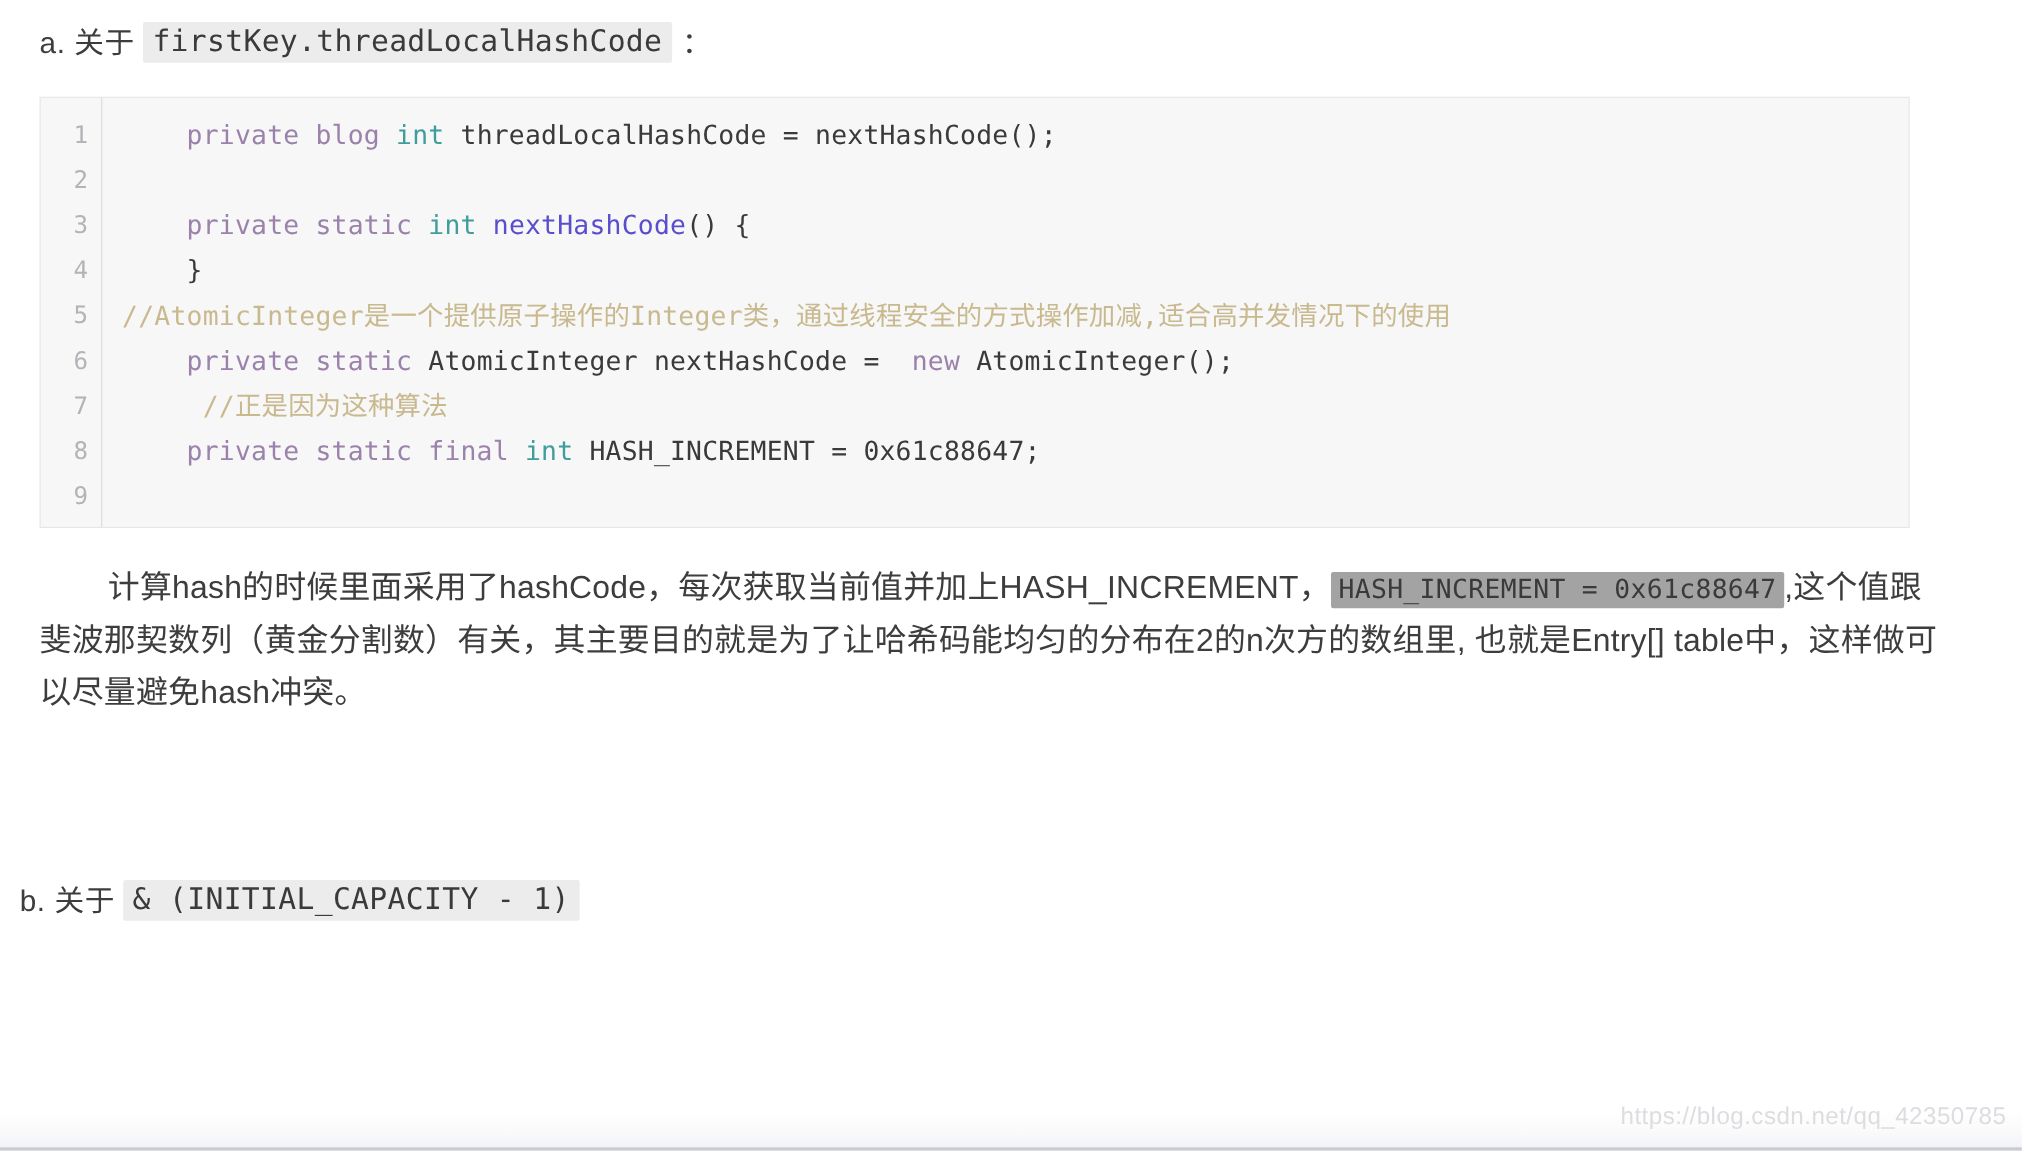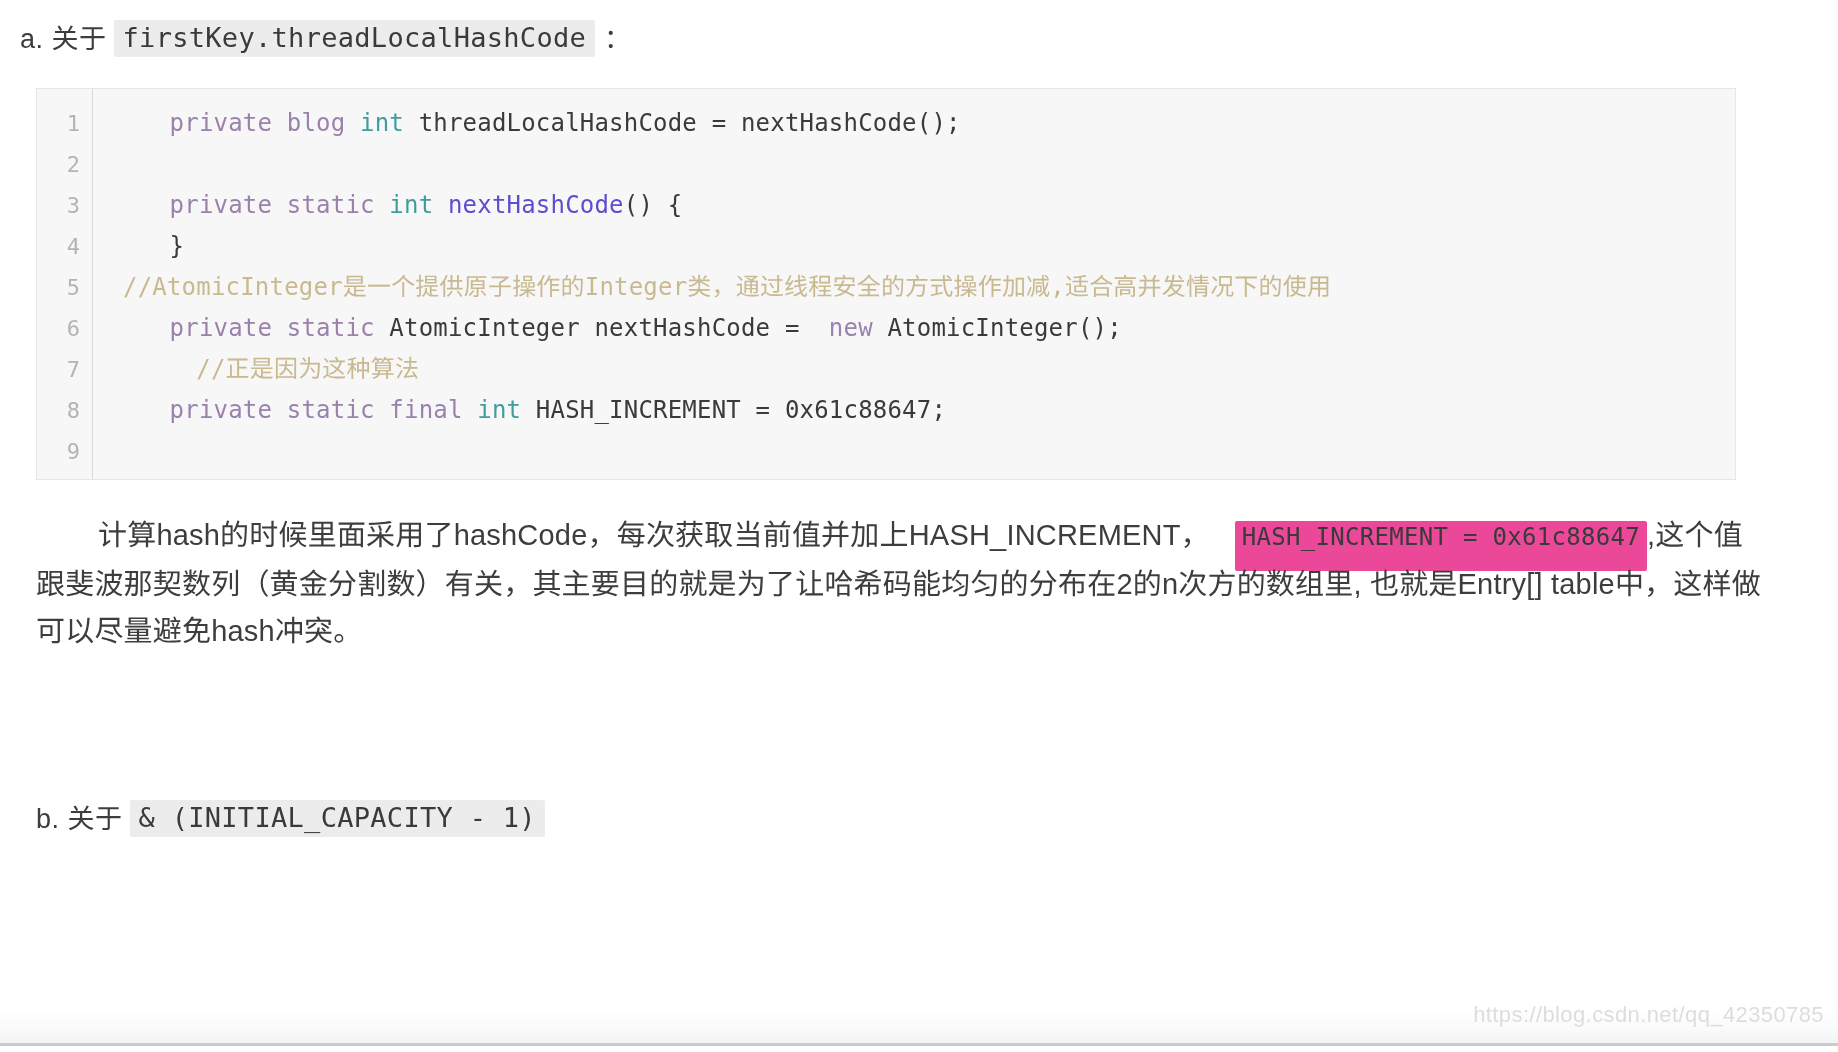--- a/index.html
+++ b/index.html
@@ -28,22 +28,22 @@
   
   .section-head {
     position: absolute;
     font-size: 27px;
     line-height: 34px;
     color: #3d3d3d;
     white-space: nowrap;
     display: flex;
     align-items: center;
   }
-  .head-a { left: 20px; top: 20px; }
-  .head-b { left: 36px; top: 800px; }
+  .head-a { left: 36px; top: 20px; }
+  .head-b { left: 18px; top: 800px; }
 
   .head-prefix { letter-spacing: 0.5px; }
 
   
   .chip {
     background: #ececec;
     color: #3a3a3a;
     font-family: "DejaVu Sans Mono", "Liberation Mono", monospace;
     font-size: 27px;
     line-height: 32px;
@@ -98,45 +98,44 @@
     line-height: 41px;
     white-space: pre;
     color: #3a3a3a;
     letter-spacing: 0.2px;
   }
 
   
   .k   { color: #9b82ab; }   
   .t   { color: #3f9e9b; }   
   .fn  { color: #5b4ecd; }   
-  .cm  { color: #c9b98f; margin-left: 12px; }   
+  .cm  { color: #c9b98f; }   
   .pl  { color: #3a3a3a; }   
 
   
   .para {
     position: absolute;
     font-size: 29px;
     line-height: 47px;
     color: #3d3d3d;
     letter-spacing: 0.2px;
   }
   .para-1 { left: 36px; top: 512px; width: 1730px; }
   .para-2 { left: 36px; top: 742px; width: 1730px; }
 
   .indent { display: inline-block; width: 62px; }
 
   .inline-chip {
-    background: #ec4899;
+    background: #a3a3a3;
     color: #3a3a3a;
     font-family: "DejaVu Sans Mono", "Liberation Mono", monospace;
     font-size: 24px;
-    padding: 2px 7px 20px 7px;
+    padding: 2px 7px 3px 7px;
     border-radius: 2px;
     letter-spacing: 0.3px;
-    margin-left: 25px;
   }
 
   
   .watermark {
     position: absolute;
     right: 14px;
     bottom: 24px;
     font-size: 22px;
     color: #dcdde0;
     letter-spacing: 0.4px;

